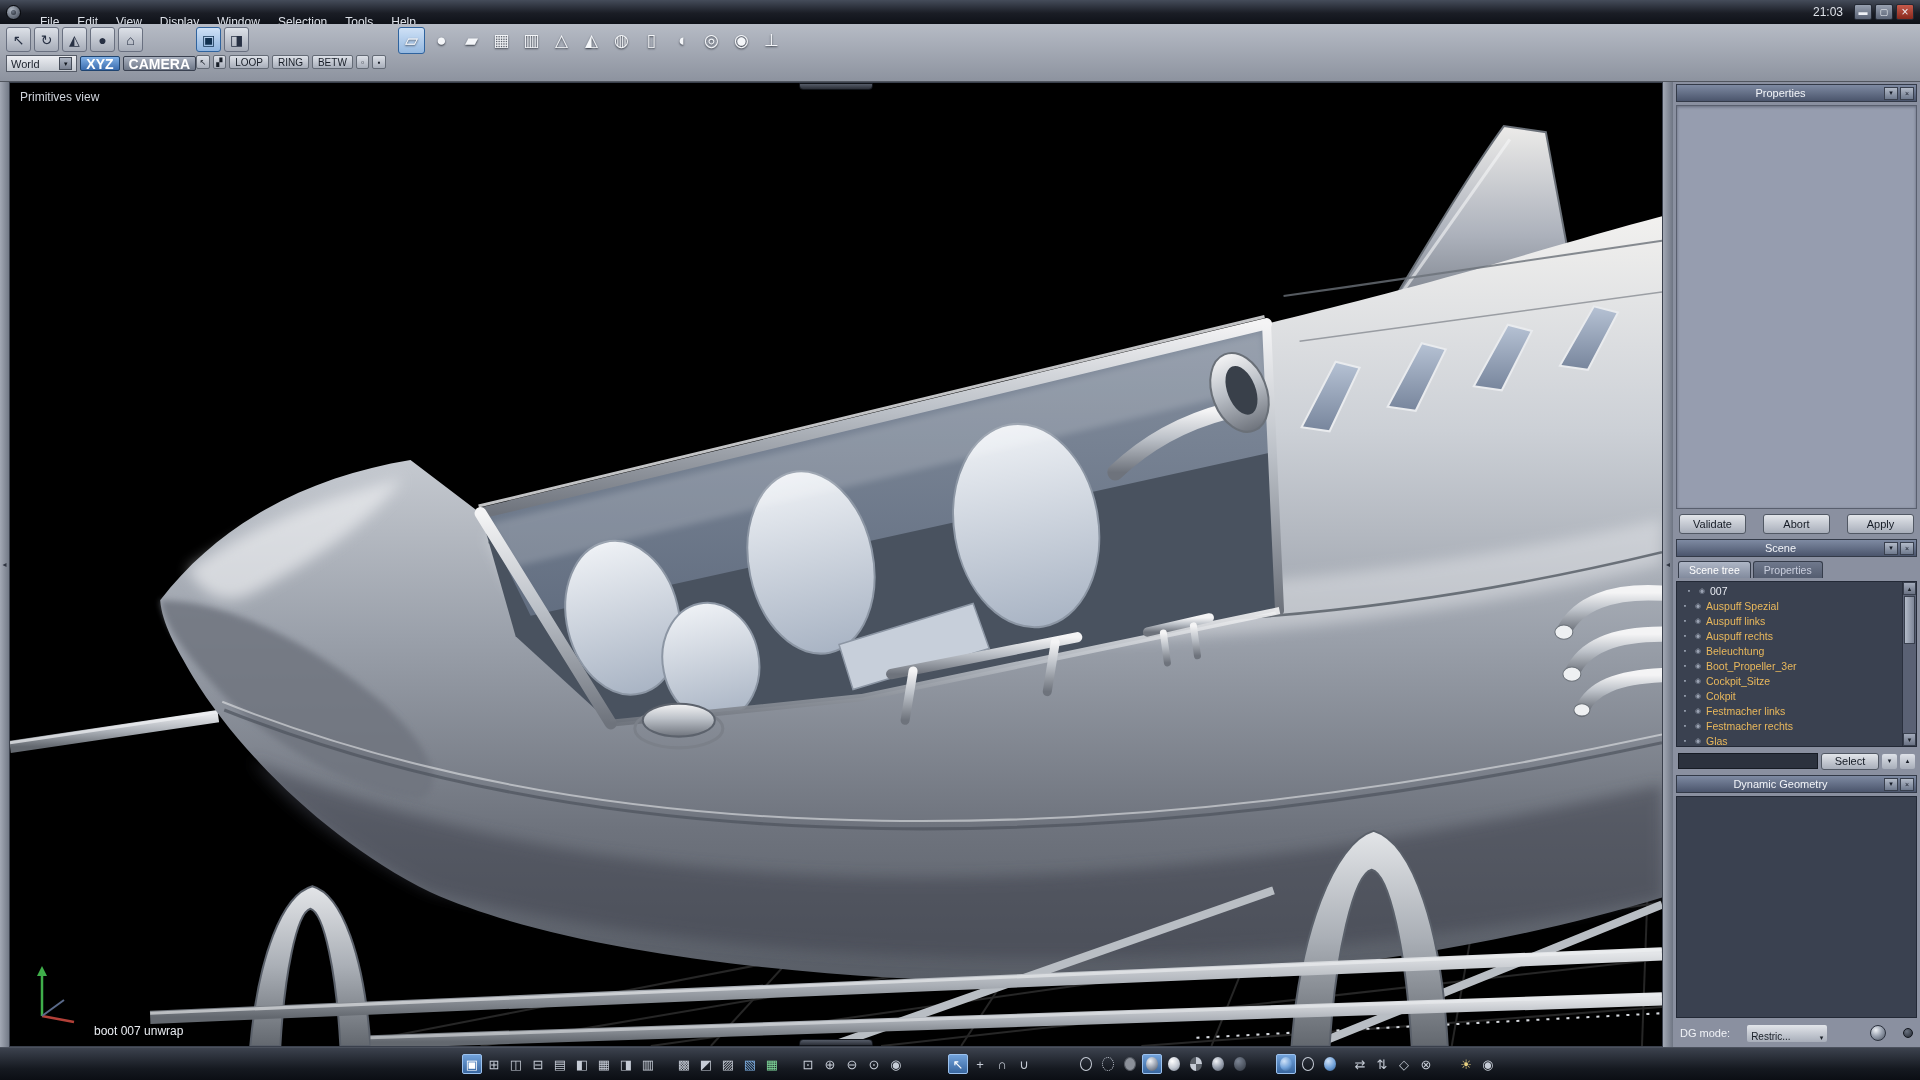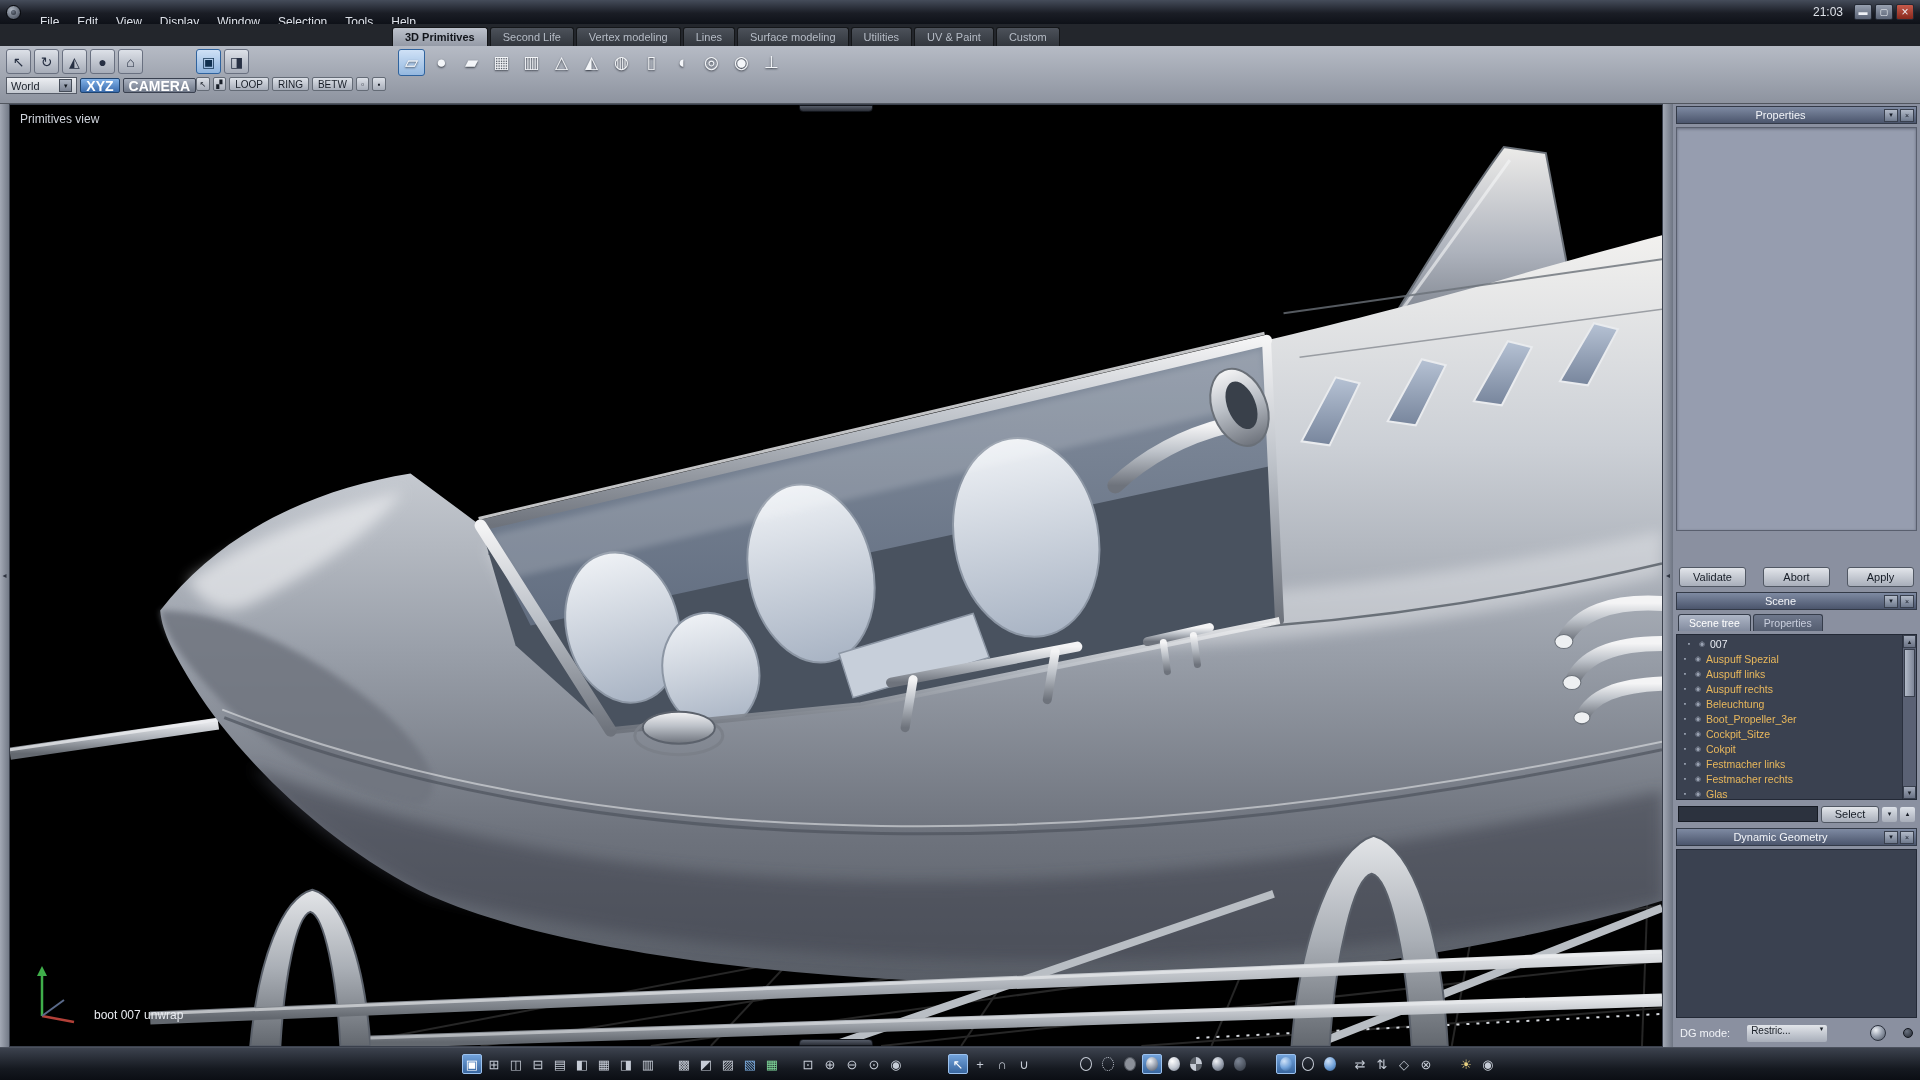--- a/index.html
+++ b/index.html
@@ -40,34 +40,34 @@
   .primitives { margin-left:12px; }
   .prim-btn { width:27px; height:27px; display:flex; align-items:center; justify-content:center; font-size:17px; color:#f4f6f9; text-shadow:0 1px 2px rgba(20,25,35,.8); border:1px solid transparent; border-radius:3px; }
   .prim-btn.active { background:linear-gradient(#cfe1f6,#94b8e0); border:1px solid #2f639e; color:#fff; }
 
   
   .main { flex:1; display:flex; min-height:0; }
   .edge-strip { width:9px; background:linear-gradient(90deg,#a2a8b4,#737a87); display:flex; align-items:center; justify-content:center; color:#2e3440; font-size:8px; }
   .viewport { flex:1; position:relative; background:#000; border:1px solid #3a404c; overflow:hidden; }
   .vp3d { position:absolute; inset:0; width:100%; height:100%; }
   .viewport-label { position:absolute; top:7px; left:10px; color:#cfd4dc; font-size:12px; }
-  .viewport-status { position:absolute; bottom:24px; left:84px; color:#e9ecf1; font-size:12px; }
+  .viewport-status { position:absolute; bottom:8px; left:84px; color:#e9ecf1; font-size:12px; }
   .axis-gizmo { position:absolute; bottom:16px; left:16px; }
   .tray-handle { position:absolute; left:50%; transform:translateX(-50%); width:74px; height:7px; background:linear-gradient(#565c68,#2b2f38); border:1px solid #12151b; }
   .tray-handle.top { top:0; border-radius:0 0 4px 4px; }
   .tray-handle.bottom { bottom:0; border-radius:4px 4px 0 0; }
   .splitter { width:10px; background:linear-gradient(90deg,#a2a8b4,#6e7583); display:flex; align-items:center; justify-content:center; color:#2e3440; font-size:8px; }
 
   
   .rightcol { width:247px; background:#8a90a0; display:flex; flex-direction:column; padding:2px 3px; gap:3px; }
   .panel-header { height:18px; flex:0 0 auto; background:linear-gradient(#7e8aa2,#4b556c); border:1px solid #333a48; display:flex; align-items:center; color:#f3f5f9; font-size:11px; }
   .panel-title { flex:1; text-align:center; }
   .ph-btn { width:14px; height:13px; margin-right:2px; background:linear-gradient(#b2bac8,#6f7a8e); border:1px solid #39404e; color:#141a26; font-size:7px; display:flex; align-items:center; justify-content:center; }
   .props-content { height:404px; flex:0 0 auto; background:#969daf; border:1px solid #595f6e; box-shadow:inset 0 1px 3px rgba(30,35,48,.4); }
-  .props-buttons { height:24px; flex:0 0 auto; display:flex; gap:17px; padding:2px 3px;margin-top:31px; }
+  .props-buttons { height:24px; flex:0 0 auto; display:flex; gap:17px; padding:2px 3px; }
   .btn { flex:1; background:linear-gradient(#e2e5ea,#a8aeba); border:1px solid #515864; border-radius:3px; font-size:11px; color:#161c26; display:flex; align-items:center; justify-content:center; }
   .scene-tabs { height:18px; flex:0 0 auto; display:flex; gap:2px; padding:0 2px; align-items:flex-end; }
   .scene-tab { height:17px; padding:2px 10px 0; font-size:10.5px; background:linear-gradient(#6f788c,#545d70); color:#c9cedd; border:1px solid #363d4b; border-bottom:none; border-radius:3px 3px 0 0; }
   .scene-tab.active { background:linear-gradient(#aeb6c6,#828b9e); color:#fff; }
   .tree { height:166px; flex:0 0 auto; background:#3a4150; border:1px solid #232936; display:flex; }
   .tree-rows { flex:1; overflow:hidden; padding-top:1px; }
   .tree-row { height:15px; display:flex; align-items:center; gap:3px; padding:0 3px; font-size:10.5px; color:#e9b85c; white-space:nowrap; }
   .tree-row.white { color:#e9ecf3;padding-left:7px; }
   .ticon { font-size:7px; color:#9aa2b2; width:10px; text-align:center; flex:0 0 auto; }
   .tree-scroll { width:14px; background:#5a6174; border-left:1px solid #2a303e; display:flex; flex-direction:column; }
@@ -77,21 +77,21 @@
   .select-row { height:22px; flex:0 0 auto; display:flex; gap:3px; align-items:center; padding:1px 2px; }
   .select-input { flex:1; height:16px; background:#2c323e; border:1px solid #161b24; color:#d8dce4; font-size:10px; padding:0 3px; font-family:"Liberation Sans",sans-serif; }
   .select-btn { width:58px; height:17px; flex:0 0 auto; }
   .sq-btn { width:15px; height:15px; flex:0 0 auto; background:linear-gradient(#dde1e8,#a8aeba); border:1px solid #51586
 
 4; border-radius:2px; font-size:7px; color:#181e28; display:flex; align-items:center; justify-content:center; }
   .dg-content { flex:1; background:#3a4150; border:1px solid #232936; min-height:0; }
   .dg-row { height:24px; flex:0 0 auto; display:flex; align-items:center; gap:17px; font-size:11px; color:#f1f3f7; padding:0 4px; }
   .dg-dropdown { width:80px; height:17px; background:linear-gradient(#e2e5ea,#a8aeba); border:1px solid #51586
 
-4; border-radius:2px; font-size:10px; color:#1a2028; display:flex; align-items:flex-start; padding:0 4px; gap:3px; }
+4; border-radius:2px; font-size:10px; color:#1a2028; display:flex; align-items:flex-end; padding:0 4px; gap:3px; }
   .dg-dropdown .dd-arrow { margin-left:auto; font-size:7px; }
   .dg-sphere { width:16px; height:16px; border-radius:50%; background:radial-gradient(circle at 35% 30%,#eef1f5,#9aa2b0 45%,#49515f); border:1px solid #2c323e; margin-left:auto; }
   .dg-knob { width:10px; height:10px; border-radius:50%; background:radial-gradient(circle at 35% 30%,#6a7280,#232832); border:1px solid #12161d; }
 
   
   .bottombar { height:33px; background:linear-gradient(#3c424e,#151920 65%,#0b0e14); border-top:1px solid #4b515d; display:flex; align-items:center; padding-left:462px; }
   .bb-group { display:flex; gap:2px; align-items:center; }
   .bb-icon { width:20px; height:20px; display:flex; align-items:center; justify-content:center; color:#c6ccd6; font-size:13px; border-radius:2px; border:1px solid transparent; }
   .bb-icon.active { background:linear-gradient(#72a2da,#38669f); border:1px solid #9cc2ee; color:#fff; }
   .bb-icon.tint-blue { color:#7fb2e8; }
@@ -125,30 +125,20 @@
     <span class="menu-item">Selection</span>
     <span class="menu-item">Tools</span>
     <span class="menu-item">Help</span>
     <span class="tb-spacer"></span>
     <span class="clock">21:03</span>
     <span class="winbtn">▬</span>
     <span class="winbtn">▢</span>
     <span class="winbtn close">×</span>
   </div>
 
-  <div class="tabrow">
-    <span class="tab active">3D Primitives</span>
-    <span class="tab">Second Life</span>
-    <span class="tab">Vertex modeling</span>
-    <span class="tab">Lines</span>
-    <span class="tab">Surface modeling</span>
-    <span class="tab">Utilities</span>
-    <span class="tab">UV &amp; Paint</span>
-    <span class="tab">Custom</span>
-  </div>
 
   <div class="toolbar">
     <div class="cluster cluster1">
       <div class="icons-row">
         <span class="tool-btn">↖</span>
         <span class="tool-btn">↻</span>
         <span class="tool-btn">◭</span>
         <span class="tool-btn">●</span>
         <span class="tool-btn">⌂</span>
       </div>

